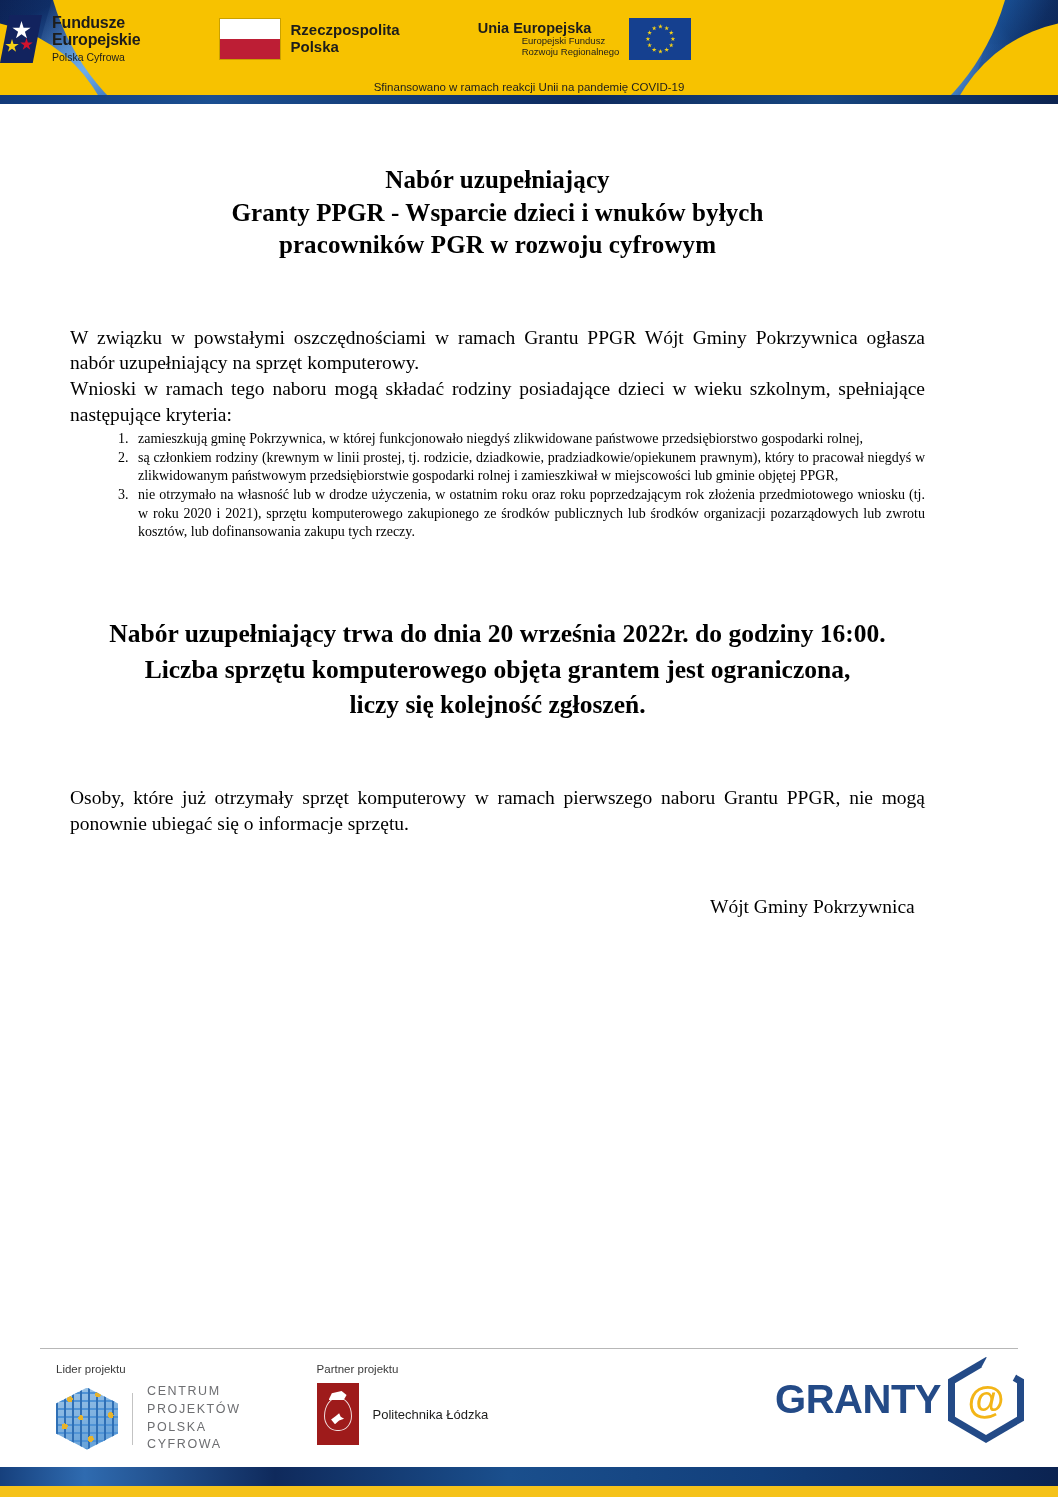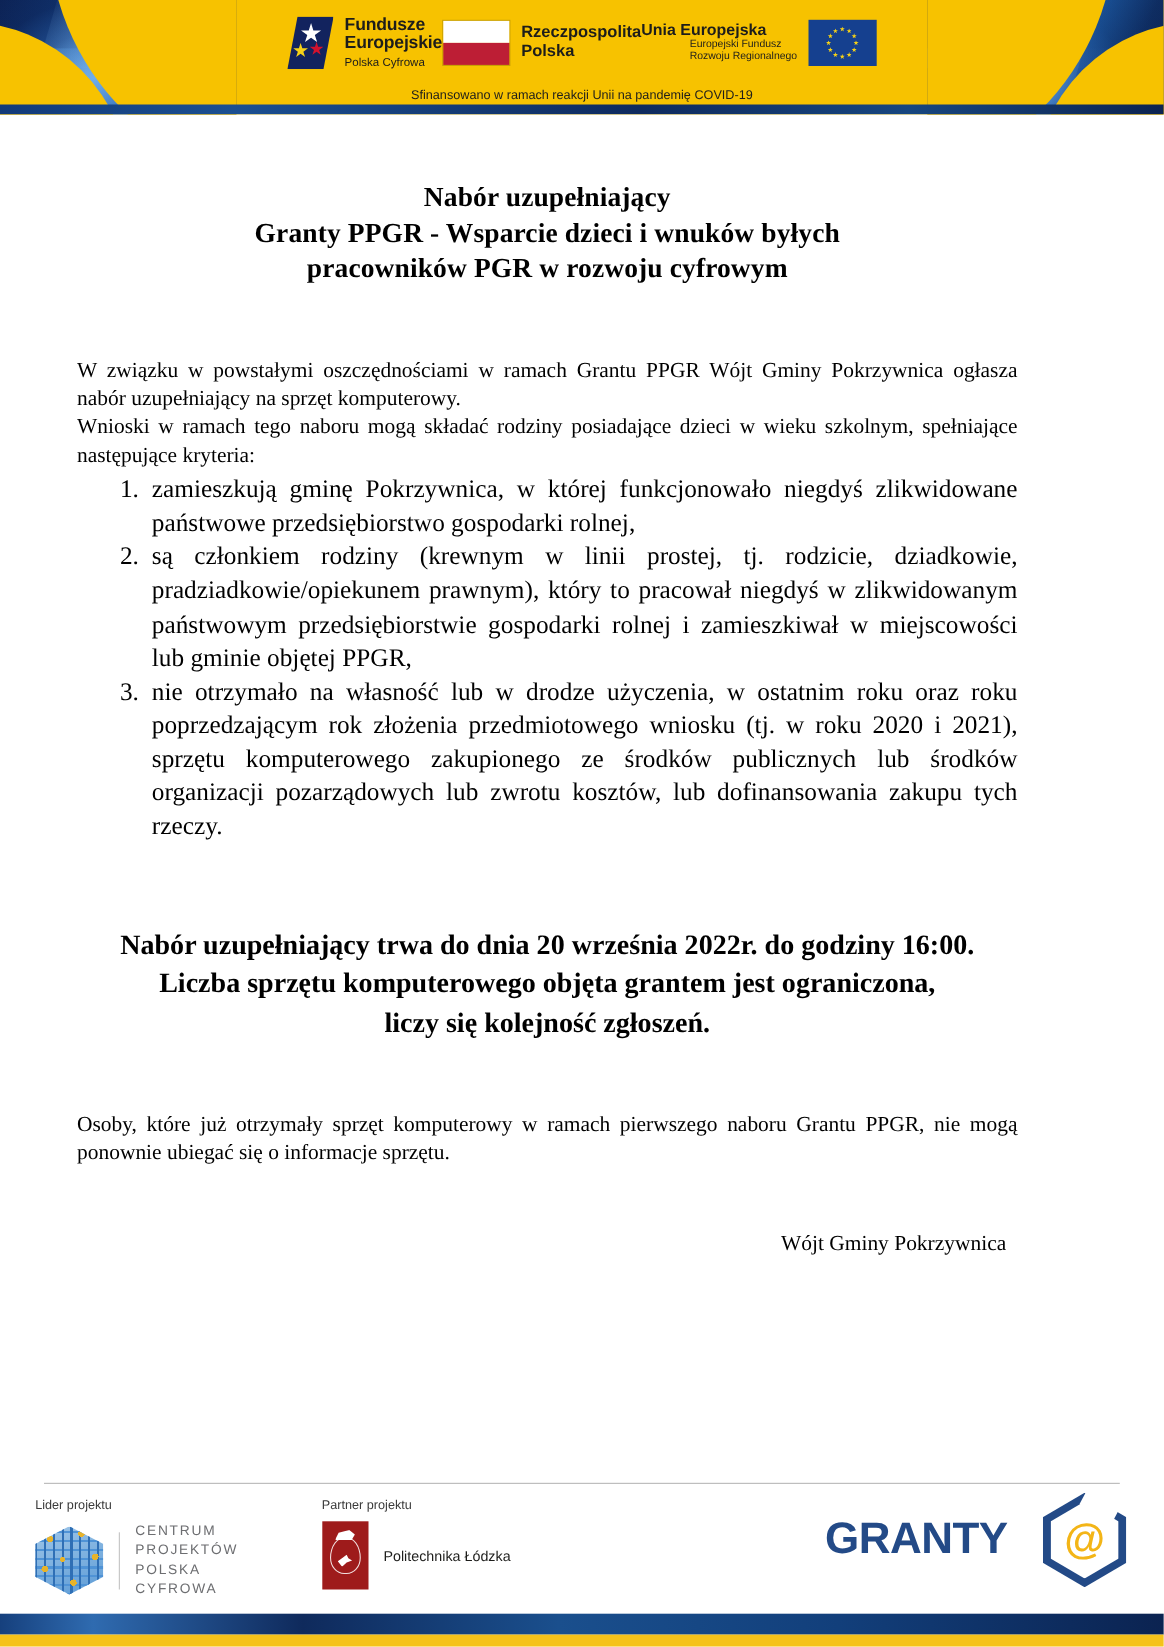--- a/index.html
+++ b/index.html
@@ -101,21 +101,21 @@
     z-index: 6;
   }
 
   .hb-logos {
     position: absolute;
     left: 0; top: 0;
     width: 100%;
     height: 78px;
     display: flex;
     align-items: center;
-    justify-content: center;
+    gap: 78px;
     z-index: 4;
   }
   .logo-unit { display: flex; align-items: center; gap: 10px; }
 
   
   .fe-mark {
     width: 42px; height: 48px;
     position: relative;
     background: #12235e;
     clip-path: polygon(22% 0, 100% 0, 78% 100%, 0 100%);
@@ -187,21 +187,21 @@
   .para {
     font-size: 19.5px;
     line-height: 1.33;
     text-align: justify;
     margin: 0;
   }
   .para.first { margin-top: 63px; }
   .para.second { margin-top: 0px; }
 
   ol.criteria {
-    font-size: 23px;
+    font-size: 14px;
     line-height: 1.33;
     text-align: justify;
     margin: 2px 0 0 0;
     padding-left: 62px;
   }
   ol.criteria > li { margin: 0 0 0 0; padding-left: 6px; }
 
   .callout {
     text-align: center;
     font-weight: bold;
@@ -238,21 +238,21 @@
     width: 1058px;
   }
   .footer-rule {
     height: 1px;
     background: #b7b7b7;
     margin: 0 40px 0 40px;
   }
   .footer-inner {
     position: relative;
     height: 118px;
-    padding: 14px 40px 0 32px;
+    padding: 14px 40px 0 56px;
     box-sizing: border-box;
     display: flex;
     align-items: flex-start;
   }
   .f-col { margin-right: 76px; }
   .f-cap {
     font-family: "Liberation Sans", sans-serif;
     font-size: 11.5px;
     color: #3a3a3a;
     margin-bottom: 8px;
@@ -317,21 +317,21 @@
     font-size: 13px;
     color: #1d1d1b;
   }
 
   .granty {
     position: absolute;
     right: 34px;
     top: 8px;
     display: flex;
     align-items: center;
-    gap: 32px;
+    gap: 7px;
   }
   .granty-words {
     font-family: "Liberation Sans", sans-serif;
     font-weight: bold;
     color: #234a87;
     font-size: 40px;
     line-height: 0.98;
     text-align: right;
     letter-spacing: -0.5px;
   }

